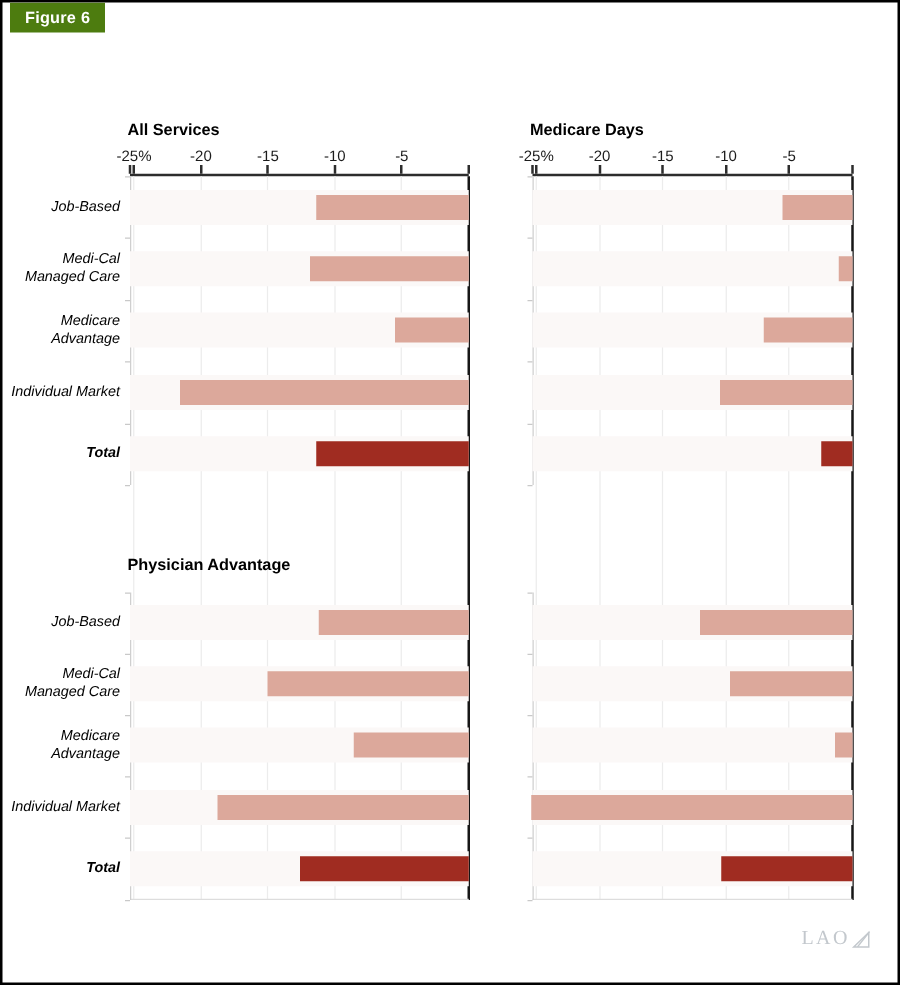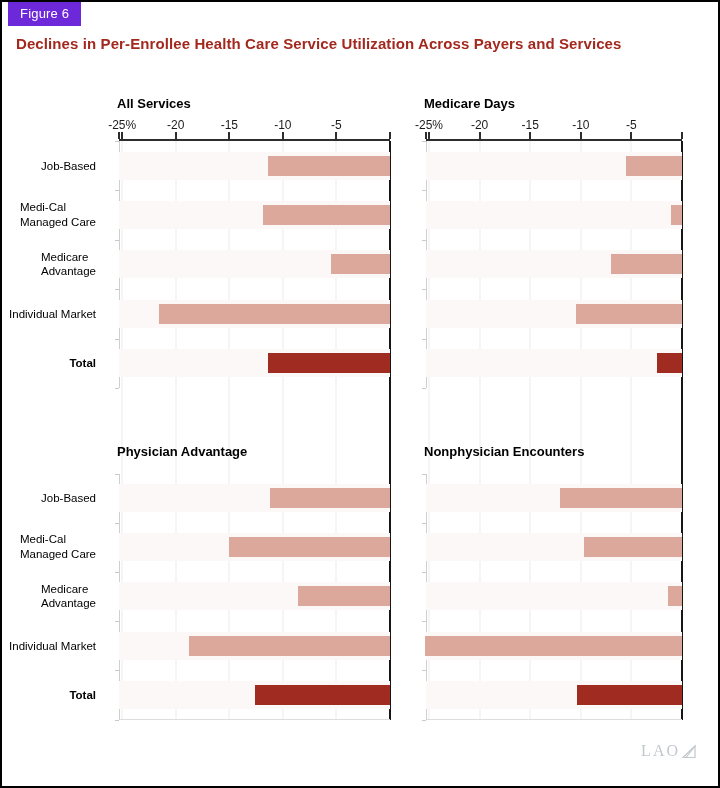--- a/index.html
+++ b/index.html
@@ -2,22 +2,22 @@
 <html><head>
 <meta charset="utf-8">
 <style>
   html,body{margin:0;padding:0;background:#ffffff;}
   .figure{
     position:relative;width:720px;height:788px;box-sizing:border-box;
     background:#fff;border:2px solid #000;overflow:hidden;
     font-family:"Liberation Sans",sans-serif;color:#000;
   }
   .figure-label{
-    position:absolute;left:6px;top:0;background:#6d28d9;color:#fff;
-    font-size:13px;font-weight:normal;padding:4px 12px 5px 12px;letter-spacing:.2px;
+    position:absolute;left:6px;top:0;background:#4d7c0f;color:#fff;
+    font-size:13px;font-weight:bold;padding:4px 12px 5px 12px;letter-spacing:.2px;
   }
   .title{
     position:absolute;left:14px;top:33px;font-size:15px;font-weight:bold;
     letter-spacing:.1px;
   }
   .subtitle{
     position:absolute;left:14px;top:55px;font-size:13.5px;font-style:italic;color:#101010;
   }
   .col{position:absolute;top:88px;height:630px;}
   .panel-title{position:absolute;left:-2px;font-size:13px;font-weight:bold;white-space:nowrap;}
@@ -29,53 +29,52 @@
   .zero-line{position:absolute;top:0;bottom:0;right:-1px;width:2px;background:#161616;}
   .left-line{position:absolute;left:0;width:1px;background:#cfcfcf;}
   .edge-tick{position:absolute;left:-4px;width:4px;height:1px;background:#c9c9c9;}
   .bottom-line{position:absolute;left:0;right:0;bottom:0;height:1px;background:#dddddd;}
   .row{position:absolute;left:0;width:100%;}
   .band{position:absolute;left:0;right:0;top:50%;transform:translateY(-50%);height:28px;background:#fbf8f7;}
   .bar{position:absolute;right:0;top:50%;transform:translateY(-50%);height:20px;}
   .labels{position:absolute;left:0;top:88px;width:97px;height:630px;}
   .cat-label{
     position:absolute;right:3px;transform:translateY(-50%);
-    font-size:11.5px;line-height:1.3;white-space:pre-line;color:#000;
+    font-size:11.5px;line-height:1.3;text-align:right;white-space:pre-line;color:#000;font-style:italic;
   }
   .cat-label.total{font-weight:bold;}
   .logo{
     position:absolute;right:20px;top:740px;display:flex;align-items:center;gap:1px;
     font-family:"Liberation Serif",serif;font-size:16px;letter-spacing:2px;color:#c3c8cd;
   }
 </style>
 </head>
 <body>
 
 <div class="figure">
   <div class="figure-label">Figure 6</div>
-  <div class="title" style="color: rgb(163, 41, 31);">Declines in Per-Enrollee Health Care Service Utilization Across Payers and Services</div>
 
   <div class="labels">
       <div class="cat-label" style="top: 75.7px;">Job-Based</div>
       <div class="cat-label" style="top: 125.1px;">Medi-Cal
 Managed Care</div>
       <div class="cat-label" style="top: 174.5px;">Medicare
 Advantage</div>
       <div class="cat-label" style="top: 223.9px;">Individual Market</div>
       <div class="cat-label total" style="top: 273.3px;">Total</div>
       <div class="cat-label" style="top: 408.1px;">Job-Based</div>
       <div class="cat-label" style="top: 457.3px;">Medi-Cal
 Managed Care</div>
       <div class="cat-label" style="top: 506.5px;">Medicare
 Advantage</div>
       <div class="cat-label" style="top: 555.7px;">Individual Market</div>
       <div class="cat-label total" style="top: 604.9px;">Total</div>
     </div>
   <div id="chart-grid">
-      <div class="col" style="left: 117px; width: 271px;">
+      <div class="col" style="left: 102px; width: 271px;">
         <div class="panel-title" style="top: 6px;">All Services</div>
         <span class="tick-label" style="left: 1.18577%;">-25%</span>
         <span class="tick-label" style="left: 20.9486%;">-20</span>
         <span class="tick-label" style="left: 40.7115%;">-15</span>
         <span class="tick-label" style="left: 60.4743%;">-10</span>
         <span class="tick-label" style="left: 80.2372%;">-5</span>
         <div class="axis-line"></div>
         <div class="axis-tick" style="left: 1.18577%;"></div>
         <div class="axis-tick" style="left: 20.9486%;"></div>
         <div class="axis-tick" style="left: 40.7115%;"></div>
@@ -178,21 +177,20 @@
           <div class="edge-tick" style="top: 148.2px;"></div>
           <div class="edge-tick" style="top: 197.6px;"></div>
           <div class="edge-tick" style="top: 247px;"></div>
           <div class="left-line" style="top: 332.5px; height: 246px;"></div>
           <div class="edge-tick" style="top: 332.5px;"></div>
           <div class="edge-tick" style="top: 381.7px;"></div>
           <div class="edge-tick" style="top: 430.9px;"></div>
           <div class="edge-tick" style="top: 480.1px;"></div>
           <div class="edge-tick" style="top: 529.3px;"></div>
           <div class="edge-tick" style="top: 578.5px;"></div>
-          <div class="panel-title" style="top: 303px;">Nonphysician Encounters</div>
           <div class="row" style="top: 0px; height: 49.4px;">
             <div class="band"></div>
             <div class="bar" title="Inpatient Days — Job-Based: -5.5%" style="background: rgb(220, 168, 155); width: 21.7391%;"></div>
           </div>
           <div class="row" style="top: 49.4px; height: 49.4px;">
             <div class="band"></div>
             <div class="bar" title="Inpatient Days — Medi-Cal Managed Care: -1.1%" style="background: rgb(220, 168, 155); width: 4.34783%;"></div>
           </div>
           <div class="row" style="top: 98.8px; height: 49.4px;">
             <div class="band"></div>

